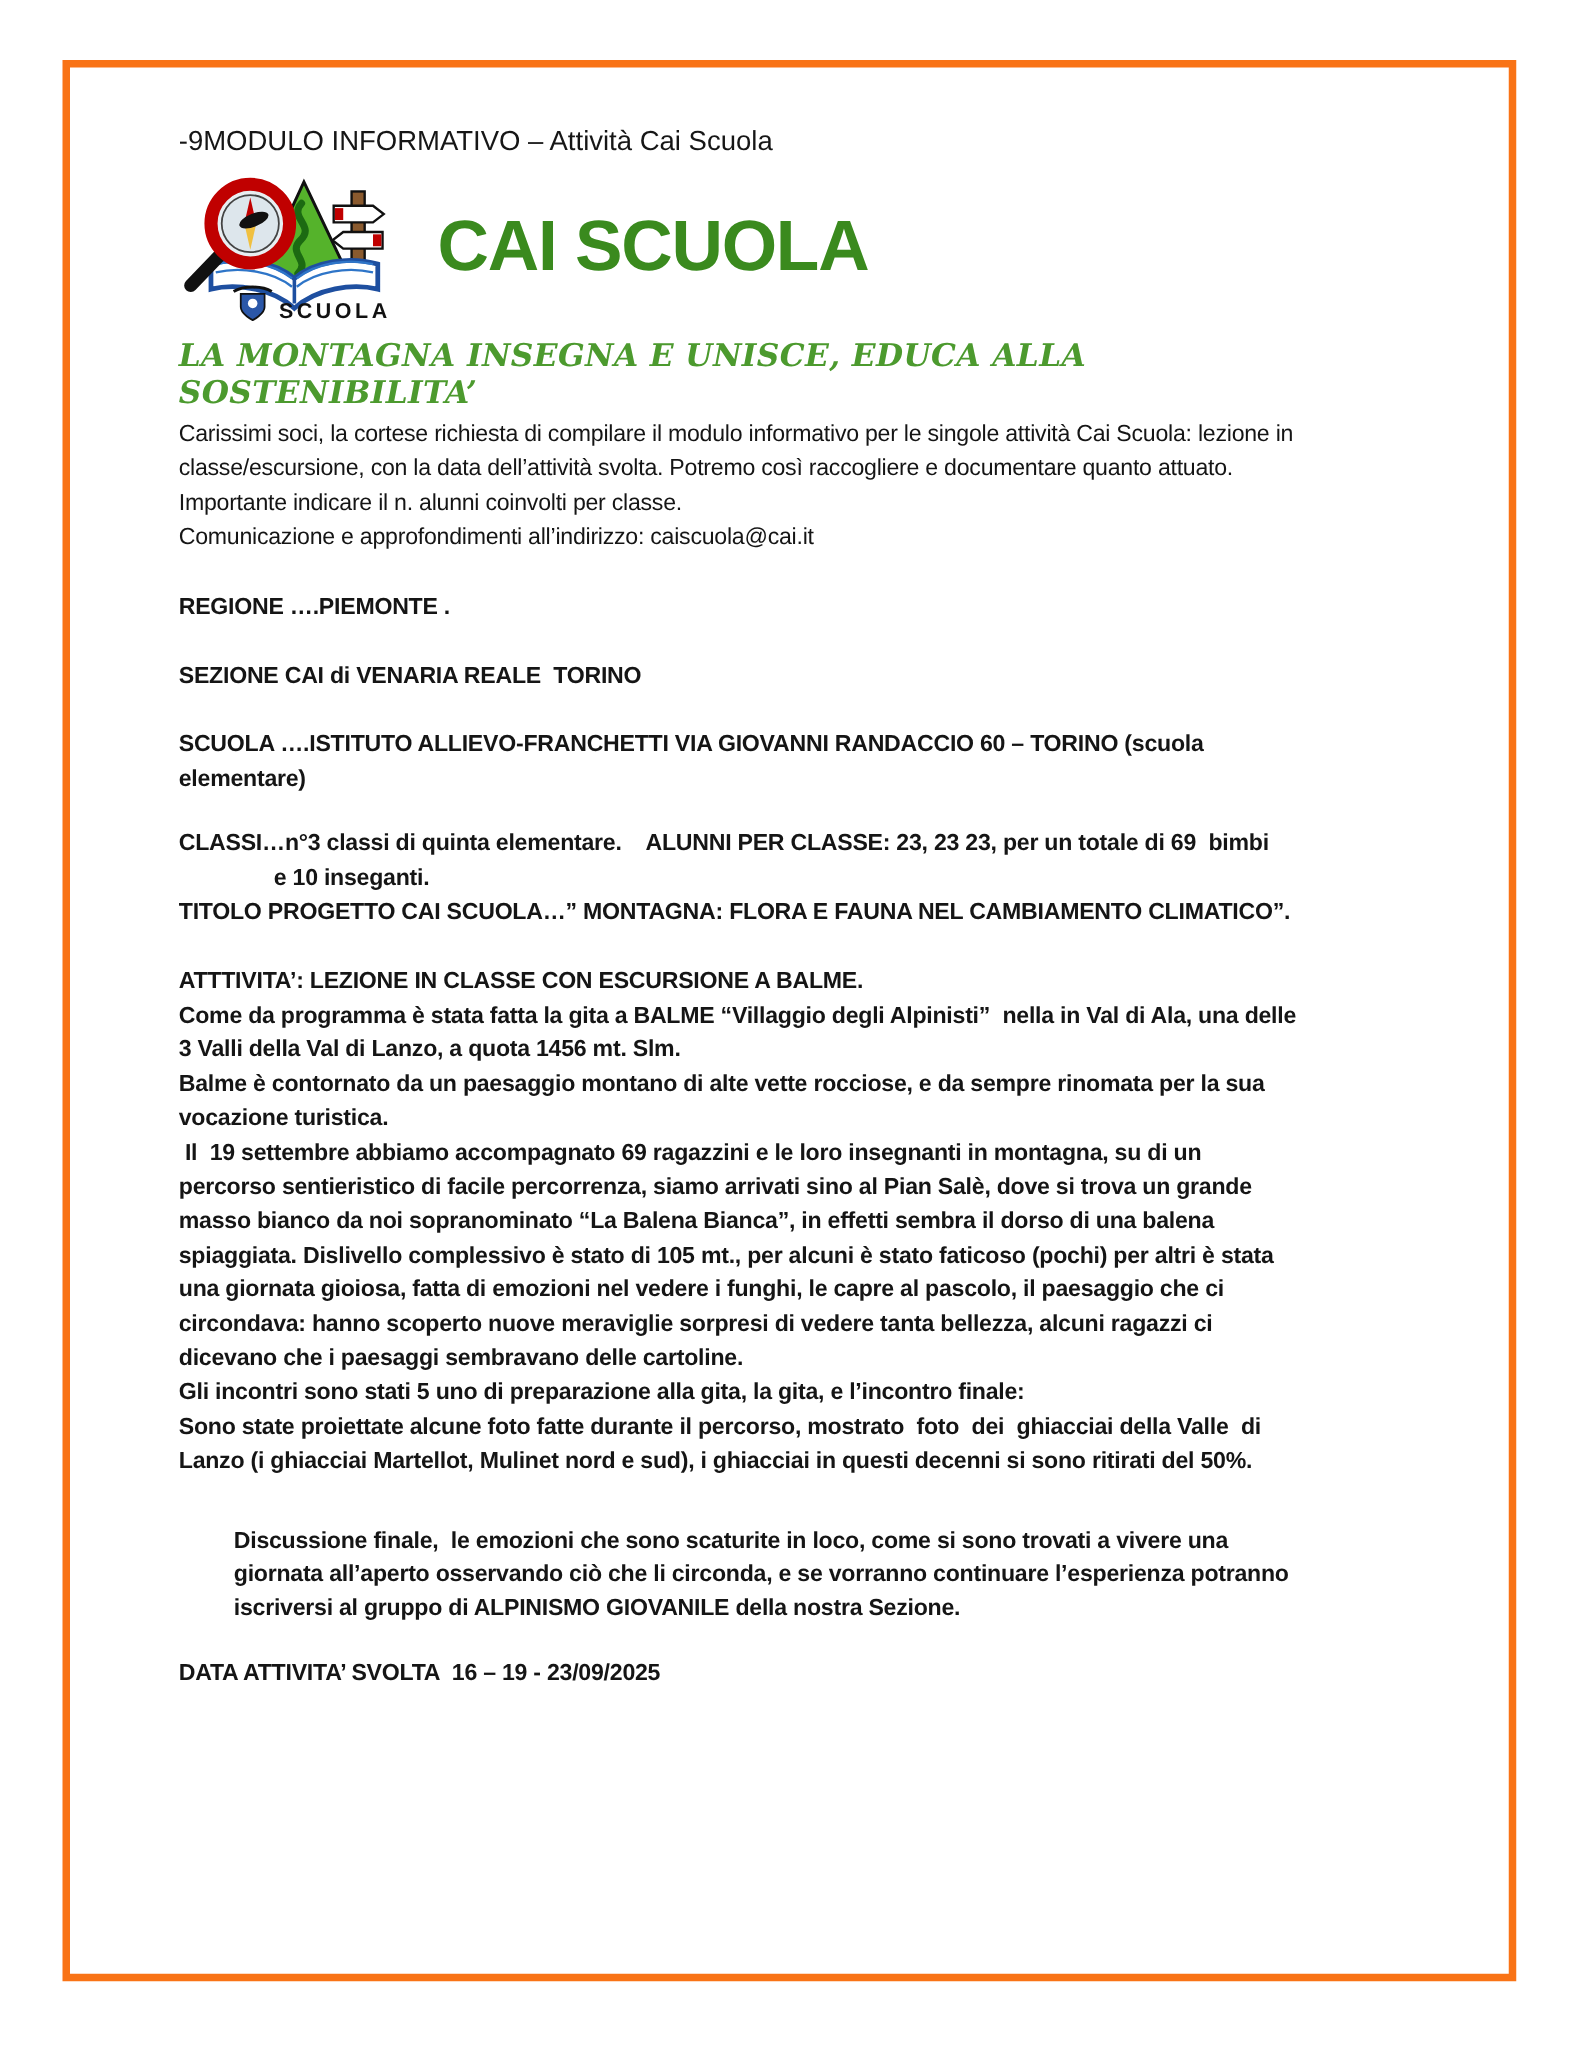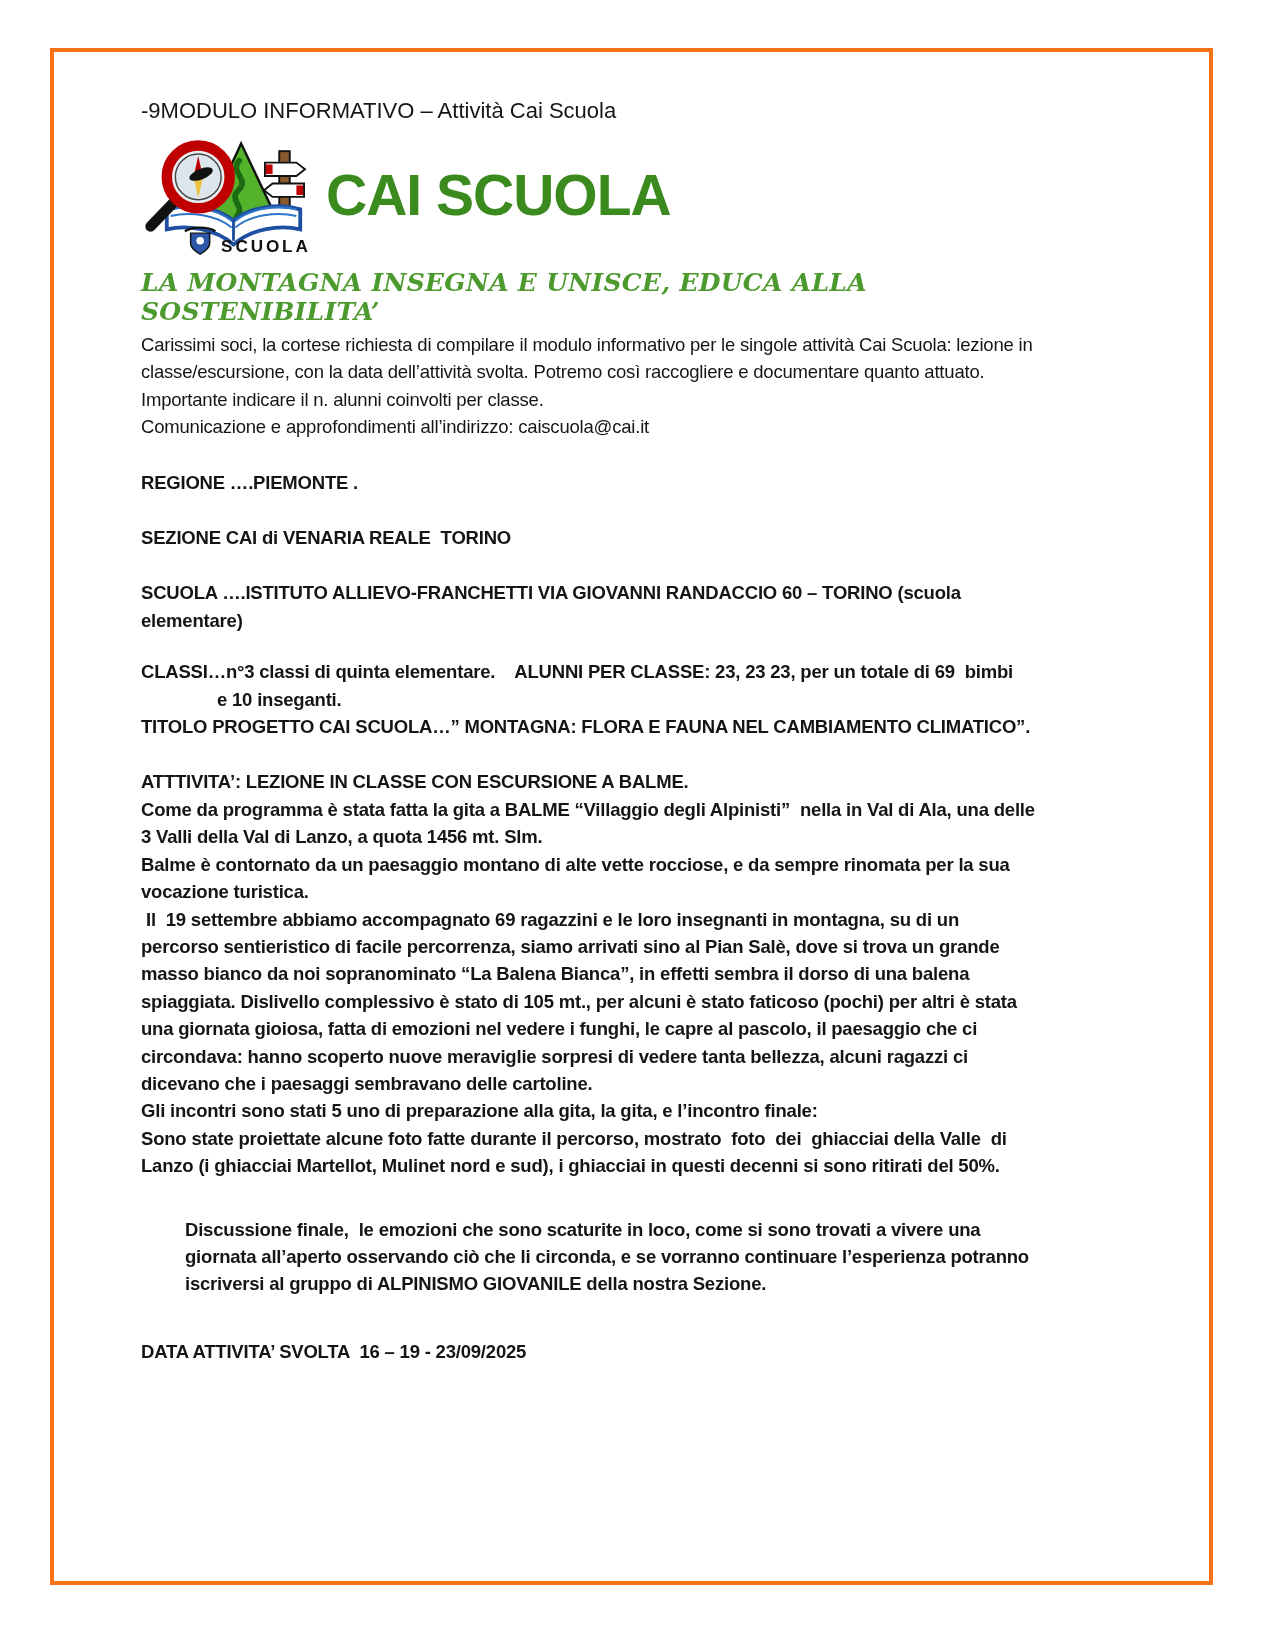--- a/index.html
+++ b/index.html
@@ -4,51 +4,51 @@
 <style>
   html,body { margin:0; padding:0; }
   body {
     width:1275px; height:1650px; background:#ffffff; position:relative;
     font-family:"Liberation Sans", sans-serif; color:#151515;
     -webkit-font-smoothing:antialiased;
   }
   .frame {
     position:absolute; left:50px; top:48px;
     width:1163px; height:1537px;
-    border:4px solid #f97316; background:#ffffff;
+    border:6px solid #f97316; background:#ffffff;
     box-sizing:border-box;
   }
   .inner { padding:46px 168px 0 87px; }
 
   .doc-title {
     font-size:22px; font-weight:400; margin:0 0 10px 0; color:#161616;
   }
 
   .brand-row { display:flex; align-items:center; margin:2px 0 12px 0; }
   .logo { width:185px; height:122px; flex:0 0 auto; }
   .brand-title {
     font-size:57px; font-weight:700; color:#3a8a1e;
-    letter-spacing:-1px; line-height:1;text-align:right;
+    margin-left:22px; letter-spacing:-1px; line-height:1;text-align:right;
   }
 
   .tagline {
     font-family:"DejaVu Serif", serif; font-style:italic; font-weight:700;
     color:#4c9a2e; font-size:25px; margin:8px 0 5px 0; letter-spacing:.3px;
     white-space:pre-wrap;
   }
 
   p {
     margin:0; font-size:18.5px; line-height:27.4px;
     letter-spacing:-0.2px; white-space:pre-wrap;
   }
   .b { font-weight:700; }
   .mt1 { margin-top:28px; }   
   .mt2 { margin-top:24px; }   
   .mt3 { margin-top:36px;margin-left:44px; }
-  .mt4 { margin-top:40px; }   
+  .mt4 { margin-top:24px; }   
   .indent { padding-left:76px; }
 </style>
 </head>
 <body>
 
 <div class="frame">
   <div class="inner">
 
     <h1 class="doc-title">-9MODULO INFORMATIVO – Attività Cai Scuola</h1>
 

